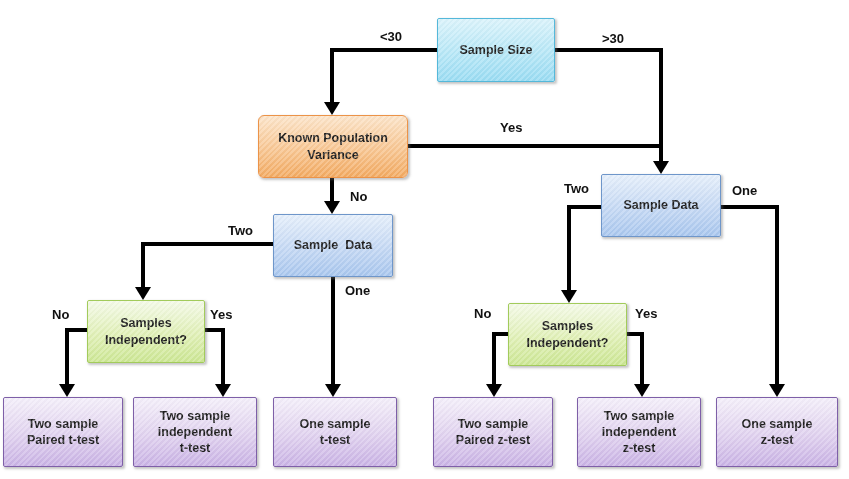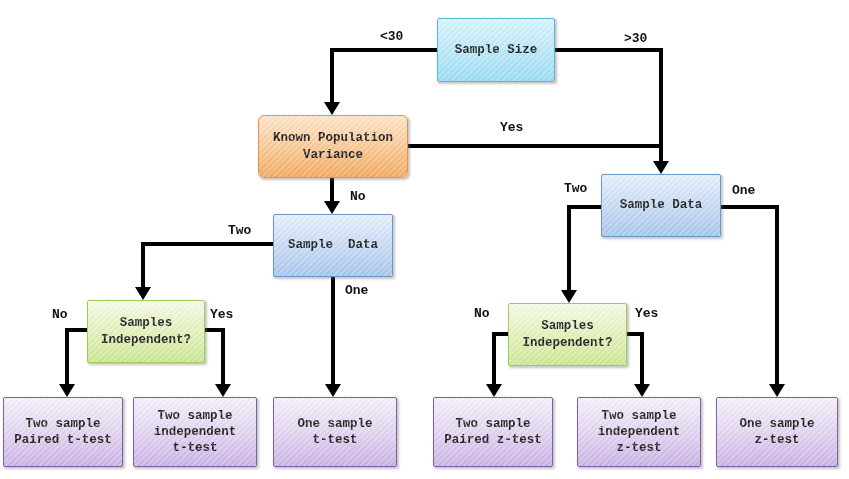--- a/index.html
+++ b/index.html
@@ -1,17 +1,17 @@
 <!DOCTYPE html>
 <html><head>
 <meta charset="utf-8">
 <style>
   html,body{margin:0;padding:0;background:#fff;}
   .canvas{position:relative;width:849px;height:479px;background:#ffffff;overflow:hidden;
-          font-family:Liberation Mono, monospace;}
+          font-family:Liberation Sans, sans-serif;}
   .node{position:absolute;display:flex;align-items:center;justify-content:center;
         text-align:center;font-weight:bold;color:#1c1c1c;white-space:pre-wrap;
         line-height:1.3;box-sizing:border-box;font-size:12.5px;
         box-shadow:1.5px 1.5px 2.5px rgba(110,110,110,0.4);}
   .node::after{content:"";position:absolute;inset:0;pointer-events:none;
         background:repeating-linear-gradient(135deg,rgba(255,255,255,0.18) 0 2px,rgba(0,0,0,0.015) 2px 4px);}
   .node-cyan{background:linear-gradient(#daf3fb,#b6e7f7 55%,#99dcf3);border:1.5px solid #54b8da;border-radius:2px;}
   .node-orange{background:linear-gradient(#fce4c9,#f9c априло 0%);}
   .node-orange{background:linear-gradient(#fce4c9,#f8c48e 58%,#f3aa61);border:1.5px solid #ec9348;border-radius:6px;}
   .node-blue{background:linear-gradient(#e5effb,#c4d8f4 55%,#a8c6ee);border:1.5px solid #6e96ca;border-radius:2px;}
@@ -65,21 +65,21 @@
 
   <div class="seg" style="left:492px;top:332px;width:16px;height:4px"></div>
   <div class="seg" style="left:492px;top:332px;width:4px;height:52px"></div>
   <div class="arrow-down" style="left:486px;top:384px"></div>
 
   <div class="seg" style="left:627px;top:332px;width:17px;height:4px"></div>
   <div class="seg" style="left:640px;top:332px;width:4px;height:52px"></div>
   <div class="arrow-down" style="left:634px;top:384px"></div>
 
   <div class="elabel" style="left:380px;top:29px">&lt;30</div>
-  <div class="elabel" style="left:624px;top:31px">&gt;30</div>
+  <div class="elabel" style="left:602px;top:31px">&gt;30</div>
   <div class="elabel" style="left:500px;top:120px">Yes</div>
   <div class="elabel" style="left:350px;top:189px">No</div>
   <div class="elabel" style="left:228px;top:223px">Two</div>
   <div class="elabel" style="left:345px;top:283px">One</div>
   <div class="elabel" style="left:52px;top:307px">No</div>
   <div class="elabel" style="left:210px;top:307px">Yes</div>
   <div class="elabel" style="left:564px;top:181px">Two</div>
   <div class="elabel" style="left:732px;top:183px">One</div>
   <div class="elabel" style="left:474px;top:306px">No</div>
   <div class="elabel" style="left:635px;top:306px">Yes</div>

